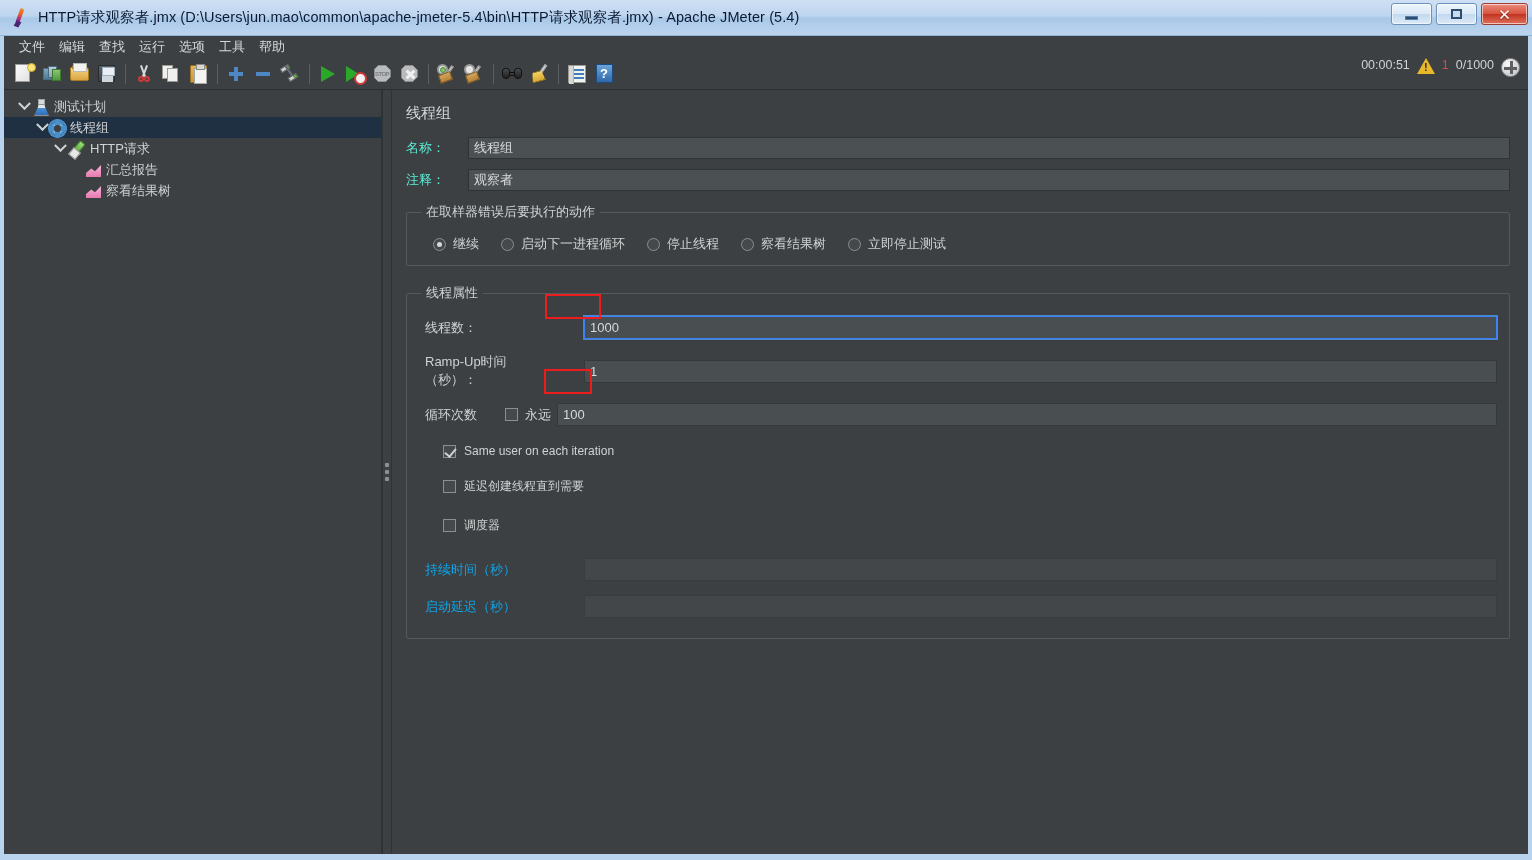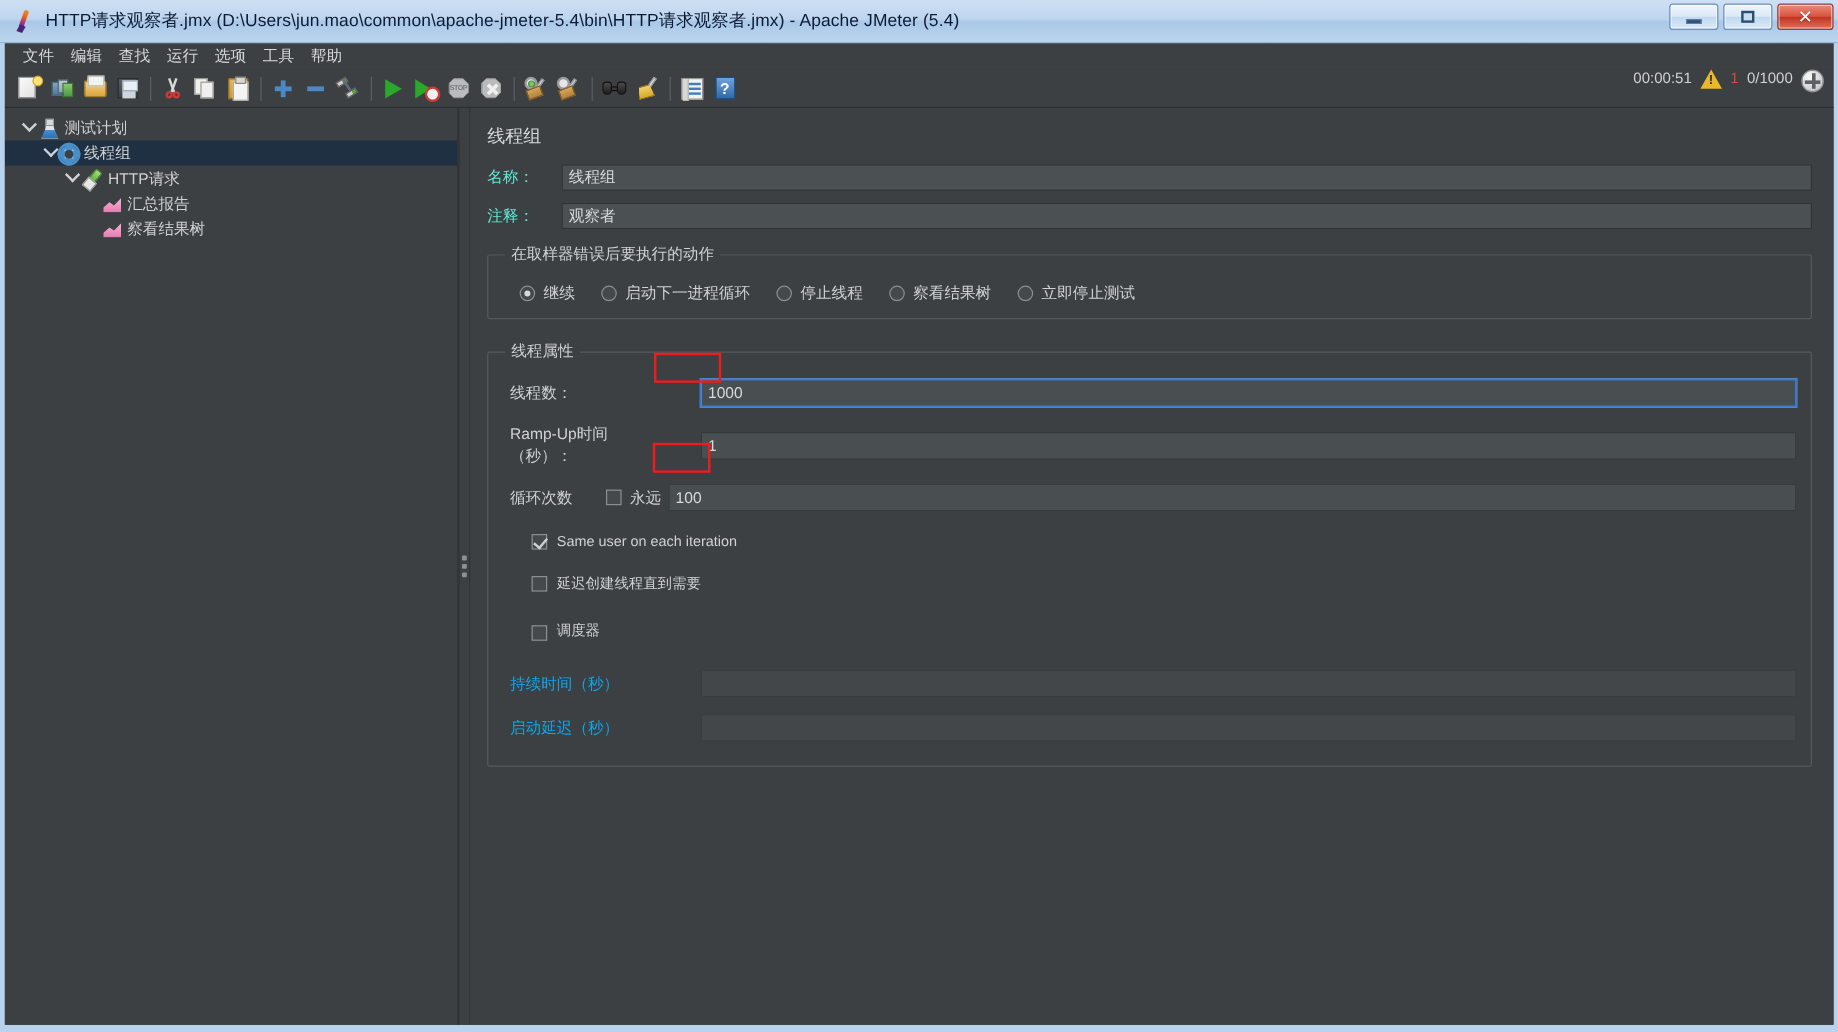--- a/index.html
+++ b/index.html
@@ -698,21 +698,21 @@
           <div class="chk-row" style="margin-top:18px;margin-bottom:20px;">
             <span class="chk on"></span>
             <span>Same user on each iteration</span>
           </div>
 
           <div class="chk-row">
             <span class="chk"></span>
             <span>延迟创建线程直到需要</span>
           </div>
 
-          <div class="chk-row" style="margin-bottom:24px;align-items:flex-end;">
+          <div class="chk-row" style="margin-bottom:24px;">
             <span class="chk"></span>
             <span>调度器</span>
           </div>
 
           <div class="prop-row">
             <div class="prop-label dim">持续时间（秒）</div>
             <input class="prop-input disabled" type="text" disabled="" value="" style="">
           </div>
 
           <div class="prop-row" style="margin-bottom:10px;">

